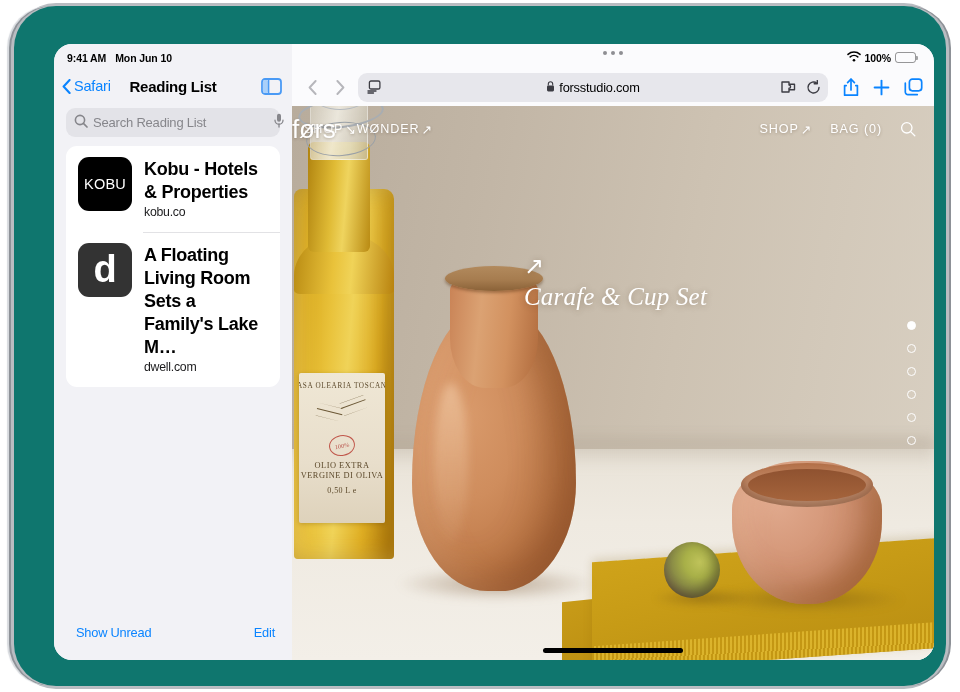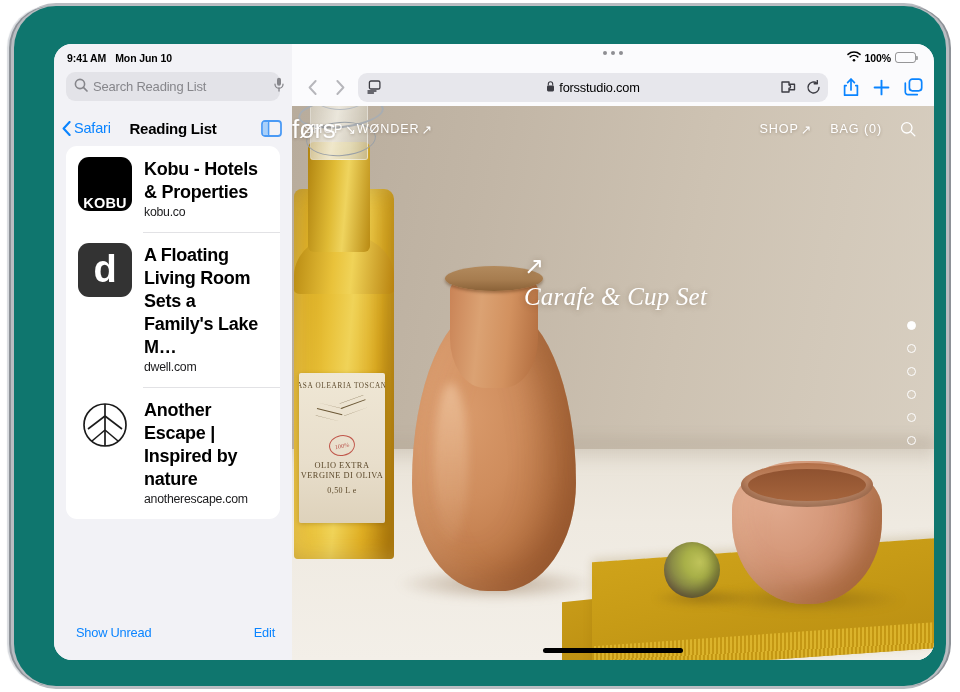--- a/index.html
+++ b/index.html
@@ -142,23 +142,22 @@
     flex: 0 0 54px;
     display: flex;
     align-items: center;
     justify-content: center;
     overflow: hidden;
   }
   .icon-kobu {
     background: #000;
     color: #fff;
     font-size: 14.5px;
-    font-weight: 700;
+    font-weight: 400;
     letter-spacing: 0.2px;
-    align-items: flex-end;
   }
   .icon-dwell {
     background: #333333;
     color: #fff;
     font-size: 38px;
     font-weight: 600;
     line-height: 1;
     font-family: "Liberation Sans", sans-serif;
     padding-bottom: 3px;
   }
@@ -601,20 +600,39 @@
 <div id="device-frame">
   <div id="bezel-dot"></div>
 
   <div id="screen">
 
     <div id="sidebar">
 
       <div id="status-bar">
         <span id="status-time">9:41 AM</span>
         <span>Mon Jun 10</span>
+      </div>
+
+      <div id="sidebar-nav">
+        <div id="back-safari">
+          <span id="back-chevron">
+            <svg width="9" height="15" viewBox="0 0 9 15">
+                <path d="M7.6 1L1.6 7.5l6 6.5" stroke="#0a84ff" stroke-width="2.1" fill="none" stroke-linecap="round" stroke-linejoin="round"></path>
+              </svg>
+          </span>
+          <span>Safari</span>
+        </div>
+        <div id="sidebar-title">Reading List</div>
+        <div id="sidebar-toggle">
+          <svg width="21" height="17" viewBox="0 0 21 17">
+            <rect x="1" y="1" width="19" height="15" rx="3" fill="none" stroke="#4a9af5" stroke-width="1.8"></rect>
+            <rect x="1.9" y="1.9" width="5.6" height="13.2" rx="2" fill="#a9d0fa"></rect>
+            <line x1="7.6" y1="1.5" x2="7.6" y2="15.5" stroke="#4a9af5" stroke-width="1.5"></line>
+          </svg>
+        </div>
       </div>
 
       <div id="search-wrap">
         <div id="search-box">
           <span>
             <svg width="14" height="14" viewBox="0 0 14 14">
                 <circle cx="6" cy="6" r="4.6" fill="none" stroke="#86868b" stroke-width="1.6"></circle>
                 <line x1="9.4" y1="9.4" x2="13" y2="13" stroke="#86868b" stroke-width="1.7" stroke-linecap="round"></line>
               </svg>
           </span>
@@ -622,39 +640,20 @@
           <span>
             <svg width="10" height="15" viewBox="0 0 10 15">
                 <rect x="3" y="0.8" width="4" height="8" rx="2" fill="#86868b"></rect>
                 <path d="M1 7.2a4 4 0 008 0" fill="none" stroke="#86868b" stroke-width="1.3" stroke-linecap="round"></path>
                 <line x1="5" y1="11.2" x2="5" y2="14" stroke="#86868b" stroke-width="1.3" stroke-linecap="round"></line>
               </svg>
           </span>
         </div>
       </div>
 
-      <div id="sidebar-nav">
-        <div id="back-safari">
-          <span id="back-chevron">
-            <svg width="9" height="15" viewBox="0 0 9 15">
-                <path d="M7.6 1L1.6 7.5l6 6.5" stroke="#0a84ff" stroke-width="2.1" fill="none" stroke-linecap="round" stroke-linejoin="round"></path>
-              </svg>
-          </span>
-          <span>Safari</span>
-        </div>
-        <div id="sidebar-title">Reading List</div>
-        <div id="sidebar-toggle">
-          <svg width="21" height="17" viewBox="0 0 21 17">
-            <rect x="1" y="1" width="19" height="15" rx="3" fill="none" stroke="#4a9af5" stroke-width="1.8"></rect>
-            <rect x="1.9" y="1.9" width="5.6" height="13.2" rx="2" fill="#a9d0fa"></rect>
-            <line x1="7.6" y1="1.5" x2="7.6" y2="15.5" stroke="#4a9af5" stroke-width="1.5"></line>
-          </svg>
-        </div>
-      </div>
-
       <div id="reading-card">
 
         <div class="reading-item">
           <div class="item-icon icon-kobu">
             <span>KOBU</span>
           </div>
           <div class="item-text">
             <div class="item-title">Kobu - Hotels &amp; Properties</div>
             <div class="item-url">kobu.co</div>
           </div>
@@ -663,36 +662,20 @@
         <div class="reading-item">
           <div class="item-icon icon-dwell">
             <span>d</span>
           </div>
           <div class="item-text">
             <div class="item-title">A Floating Living Room Sets a Family's Lake M…</div>
             <div class="item-url">dwell.com</div>
           </div>
         </div>
 
-        <div class="reading-item">
-          <div class="item-icon icon-escape">
-            <svg width="52" height="52" viewBox="0 0 52 52">
-              <circle cx="26" cy="26" r="21" fill="none" stroke="#1b1b1b" stroke-width="1.7"></circle>
-              <line x1="26" y1="5" x2="26" y2="47" stroke="#1b1b1b" stroke-width="1.7"></line>
-              <line x1="26" y1="17" x2="9" y2="30" stroke="#1b1b1b" stroke-width="1.6"></line>
-              <line x1="26" y1="17" x2="43" y2="30" stroke="#1b1b1b" stroke-width="1.6"></line>
-              <line x1="26" y1="31" x2="13" y2="42" stroke="#1b1b1b" stroke-width="1.6"></line>
-              <line x1="26" y1="31" x2="39" y2="42" stroke="#1b1b1b" stroke-width="1.6"></line>
-            </svg>
-          </div>
-          <div class="item-text">
-            <div class="item-title">Another Escape | Inspired by nature</div>
-            <div class="item-url">anotherescape.com</div>
-          </div>
-        </div>
 
       </div>
 
       <div id="sidebar-footer">
         <span class="footer-link">Show Unread</span>
         <span class="footer-link">Edit</span>
       </div>
     </div>
 
     <div id="browser">

